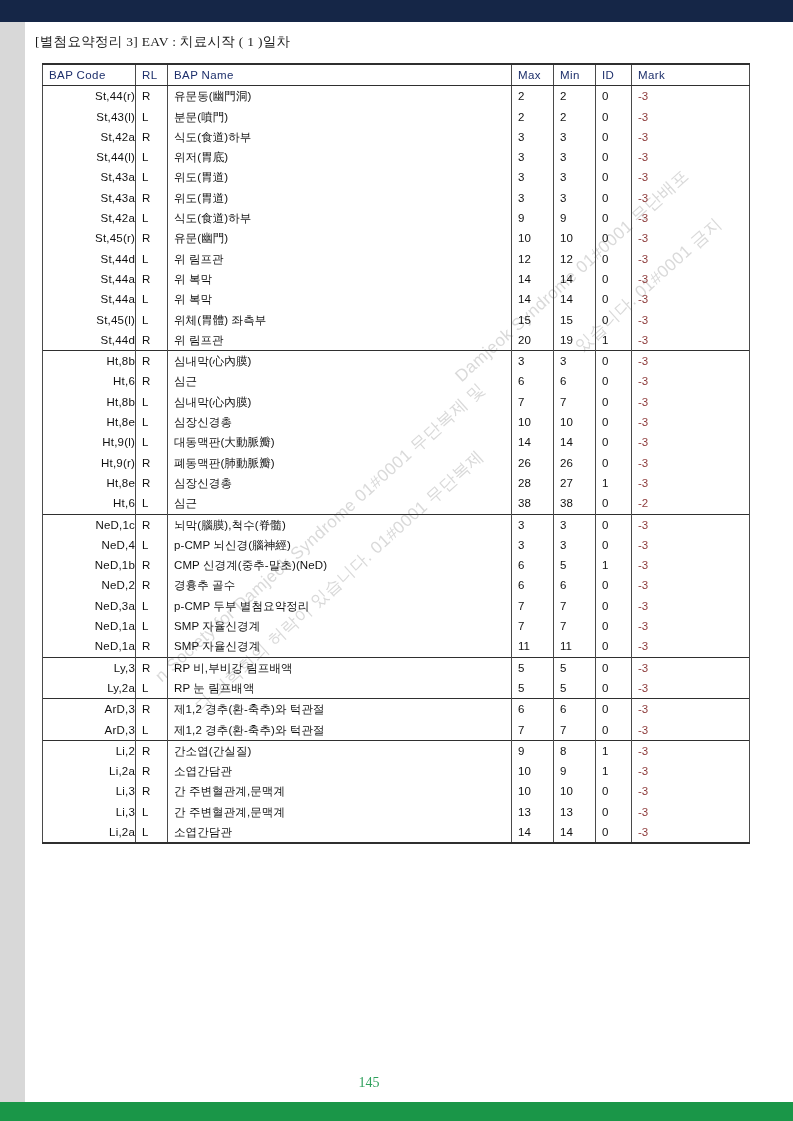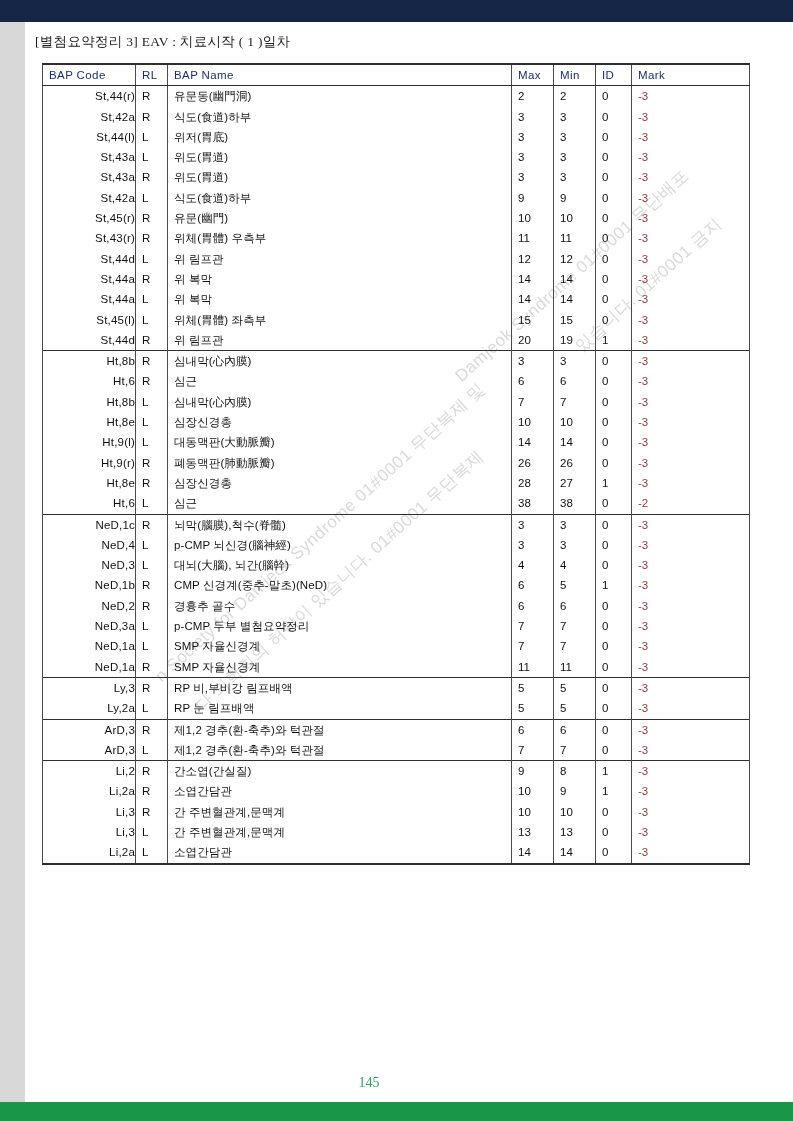--- a/index.html
+++ b/index.html
@@ -200,20 +200,29 @@
           <tr class="sec-first">
             <td class="code">St,44(r)</td>
             <td class="rl">R</td>
             <td class="name">유문동(幽門洞)</td>
             <td class="num">2</td>
             <td class="num">2</td>
             <td class="num">0</td>
             <td class="mark">-3</td>
           </tr>
           <tr>
+            <td class="code">St,43(l)</td>
+            <td class="rl">L</td>
+            <td class="name">분문(噴門)</td>
+            <td class="num">2</td>
+            <td class="num">2</td>
+            <td class="num">0</td>
+            <td class="mark">-3</td>
+          </tr>
+          <tr>
             <td class="code">St,42a</td>
             <td class="rl">R</td>
             <td class="name">식도(食道)하부</td>
             <td class="num">3</td>
             <td class="num">3</td>
             <td class="num">0</td>
             <td class="mark">-3</td>
           </tr>
           <tr>
             <td class="code">St,44(l)</td>
@@ -250,29 +259,20 @@
             <td class="num">9</td>
             <td class="num">0</td>
             <td class="mark">-3</td>
           </tr>
           <tr>
             <td class="code">St,45(r)</td>
             <td class="rl">R</td>
             <td class="name">유문(幽門)</td>
             <td class="num">10</td>
             <td class="num">10</td>
-            <td class="num">0</td>
-            <td class="mark">-3</td>
-          </tr>
-          <tr>
-            <td class="code">St,43(r)</td>
-            <td class="rl">R</td>
-            <td class="name">위체(胃體) 우측부</td>
-            <td class="num">11</td>
-            <td class="num">11</td>
             <td class="num">0</td>
             <td class="mark">-3</td>
           </tr>
           <tr>
             <td class="code">St,44d</td>
             <td class="rl">L</td>
             <td class="name">위 림프관</td>
             <td class="num">12</td>
             <td class="num">12</td>
             <td class="num">0</td>
@@ -398,29 +398,20 @@
           <tr>
             <td class="code">NeD,4</td>
             <td class="rl">L</td>
             <td class="name">p-CMP 뇌신경(腦神經)</td>
             <td class="num">3</td>
             <td class="num">3</td>
             <td class="num">0</td>
             <td class="mark">-3</td>
           </tr>
           <tr>
-            <td class="code">NeD,3</td>
-            <td class="rl">L</td>
-            <td class="name">대뇌(大腦), 뇌간(腦幹)</td>
-            <td class="num">4</td>
-            <td class="num">4</td>
-            <td class="num">0</td>
-            <td class="mark">-3</td>
-          </tr>
-          <tr>
             <td class="code">NeD,1b</td>
             <td class="rl">R</td>
             <td class="name">CMP 신경계(중추-말초)(NeD)</td>
             <td class="num">6</td>
             <td class="num">5</td>
             <td class="num">1</td>
             <td class="mark">-3</td>
           </tr>
           <tr>
             <td class="code">NeD,2</td>

